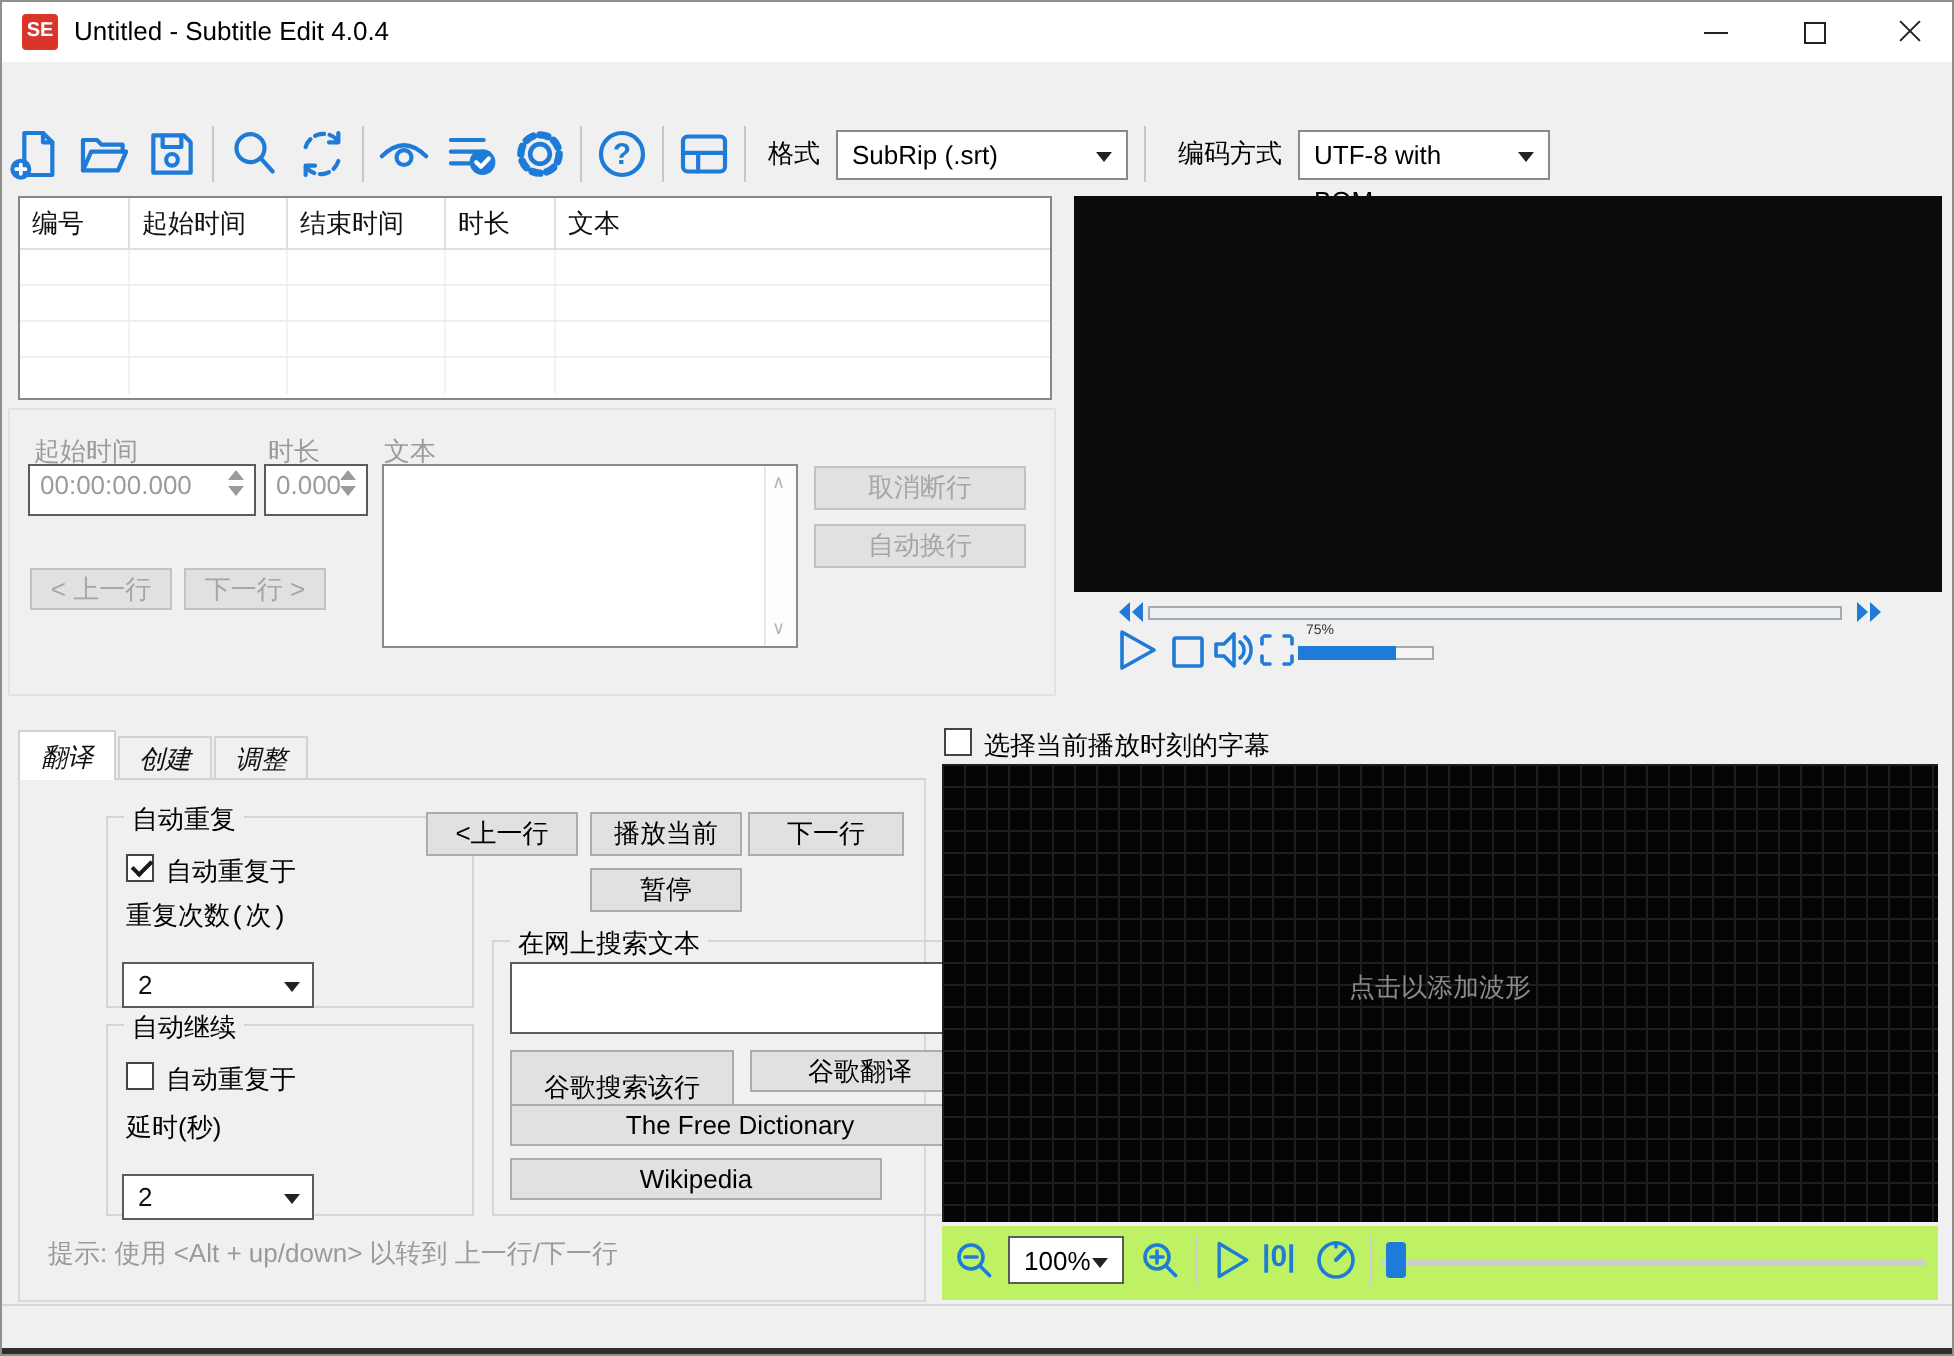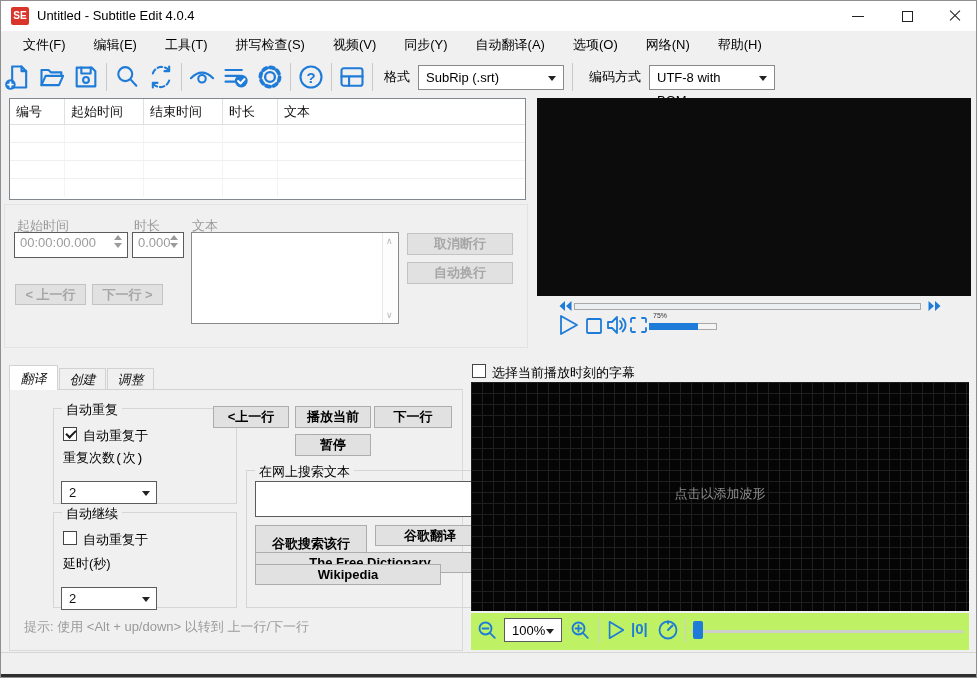--- a/index.html
+++ b/index.html
@@ -43,21 +43,21 @@
 
   
   .lbl-dis { color:#9b9b9b; font-size:13px; }
   .spinbox { background:#fff; border:1px solid #5b5b5b; font-size:13px; color:#9b9b9b; padding:2px 18px 0 5px; }
   .spin-ctl { position:absolute; right:2px; top:2px; width:14px; display:flex; flex-direction:column; align-items:center; gap:3px; }
   .tri-up { width:0; height:0; border-left:4px solid transparent; border-right:4px solid transparent; border-bottom:5px solid #9b9b9b; }
   .tri-dn { width:0; height:0; border-left:4px solid transparent; border-right:4px solid transparent; border-top:5px solid #9b9b9b; }
   .texta { background:#fff; border:1px solid #8a8a8a; }
   .texta .sb { position:absolute; right:0; top:0; width:16px; height:100%; background:#fdfdfd; border-left:1px solid #e8e8e8; }
   .sb .a { position:absolute; left:3px; color:#b5b5b5; font-size:9px; }
-  .btn { display:flex; align-items:center; justify-content:center; font-size:13px;font-weight:bold; }
+  .btn { display:flex; align-items:center; justify-content:center; font-size:13px; }
   .btn-dis { background:#e1e1e1; border:1px solid #c3c3c3; color:#a6a6a6; }
   .btn-en { background:#e1e1e1; border:1px solid #acacac; color:#000; }
 
   
   .video { left:536px; top:97px; width:434px; height:198px; background:#0c0c0c; }
   .seek-track { left:573px; top:302px; width:347px; height:7px; background:#eceff2; border:1px solid #a9a9a9; }
   .vol-track { left:648px; top:322px; width:68px; height:7px; background:#f4f4f4; border:1px solid #a9a9a9; }
   .vol-fill { left:648px; top:322px; width:49px; height:7px; background:#1e7bd7; }
   .vol-label { left:652px; top:311px; font-size:7px; color:#333; }
 
@@ -101,32 +101,20 @@
         <div class="min-glyph"></div>
       </div>
     <div class="abs winbtn" style="left:885px;">
         <div class="max-glyph"></div>
       </div>
     <div class="abs winbtn" style="left:933px;">
         <div class="close-glyph"></div>
       </div>
   </div>
 
-  <div class="abs menubar">
-    <span class="menu-item">文件(F)</span>
-    <span class="menu-item">编辑(E)</span>
-    <span class="menu-item">工具(T)</span>
-    <span class="menu-item">拼写检查(S)</span>
-    <span class="menu-item">视频(V)</span>
-    <span class="menu-item">同步(Y)</span>
-    <span class="menu-item">自动翻译(A)</span>
-    <span class="menu-item">选项(O)</span>
-    <span class="menu-item">网络(N)</span>
-    <span class="menu-item">帮助(H)</span>
-  </div>
 
   <div class="abs toolbar">
     <div class="tb-icon">
       <svg class="ic" width="28" height="28" viewBox="0 0 24 24">
         <path d="M7 3 h8 l4 4 v14 H7 z"></path>
           <path d="M15 3 v4 h4"></path>
         <circle cx="5.5" cy="18.5" r="4.5" fill="#1e7bd7" stroke="none"></circle>
         <path d="M5.5 16.5 v4 M3.5 18.5 h4" stroke="#fff" stroke-width="1.6"></path>
       </svg>
     </div>
@@ -333,21 +321,21 @@
     <div class="abs btn btn-en" style="left:285px; top:44px; width:76px; height:22px;">暂停</div>
 
     <div class="abs groupbox" style="left:201px; top:80px; width:246px; height:138px;">
       <span class="group-title">在网上搜索文本</span>
       <div class="abs search-input" style="left:8px; top:10px; width:230px; height:36px;">
         <span></span>
       </div>
       <div class="abs btn btn-en" style="left:8px; top:54px; width:112px; height:38px;">谷歌搜索该行</div>
       <div class="abs btn btn-en" style="left:128px; top:54px; width:110px; height:21px;">谷歌翻译</div>
       <div class="abs btn btn-en" style="left:8px; top:81px; width:230px; height:21px;">The Free Dictionary</div>
-      <div class="abs btn btn-en" style="left:8px; top:93px; width:186px; height:21px;">Wikipedia</div>
+      <div class="abs btn btn-en" style="left:8px; top:108px; width:186px; height:21px;">Wikipedia</div>
     </div>
 
     <div class="abs hint" style="left:14px; top:228px;">提示: 使用 &lt;Alt + up/down&gt; 以转到 上一行/下一行</div>
   </div>
 
   <div class="abs cb" style="left:471px; top:363px;"></div>
   <span class="abs cb-label" style="left:491px; top:363px;">选择当前播放时刻的字幕</span>
 
   <div class="abs waveform">
     <div class="abs wave-text">点击以添加波形</div>

